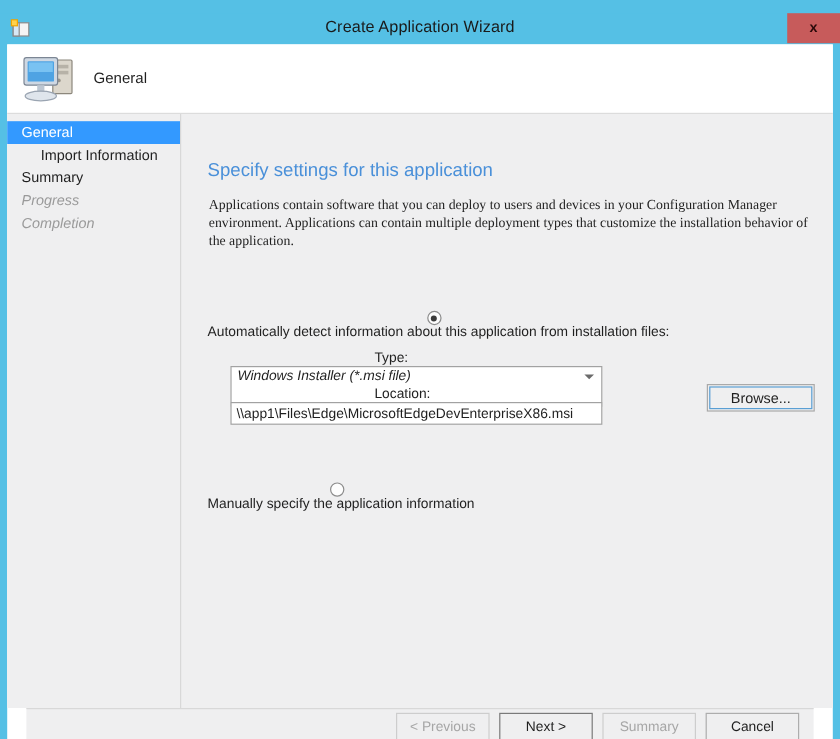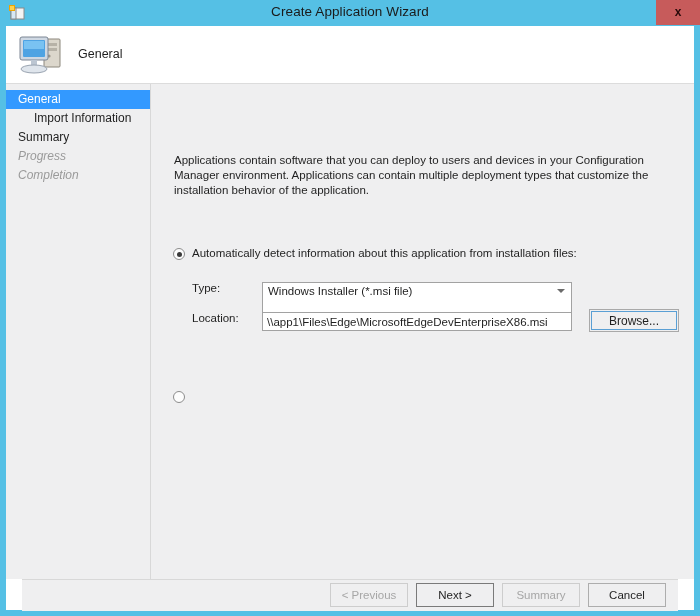--- a/index.html
+++ b/index.html
@@ -21,20 +21,21 @@
     height: 616px;
     background: #55c0e5;
     box-sizing: border-box;
   }
 
   
   .titlebar {
     position: relative;
     height: 26px;
     background: #55c0e5;
+    margin-top: 11px;
   }
   .title-icon {
     position: absolute;
     left: 8px;
     top: 4px;
     width: 18px;
     height: 18px;
   }
   .title-text {
     position: absolute;
@@ -158,28 +159,30 @@
     white-space: nowrap;
   }
   .content-desc {
     position: absolute;
     left: 22px;
     top: 69px;
     width: 500px;
     font-size: 11.5px;
     color: #1f1f1f;
     line-height: 15px;
+    font-family: Liberation Serif, serif;
   }
 
   
   .radio-row {
     position: absolute;
     display: flex;
-    align-items: flex-start;
+    align-items: center;
     white-space: nowrap;
+    flex-direction: column;
   }
   .radio-row.auto-detect { left: 21px; top: 163px; }
   .radio-row.manual      { left: 21px; top: 306px; }
 
   .radio {
     width: 12px;
     height: 12px;
     border-radius: 50%;
     border: 1px solid #8c8c8c;
     background: #fdfdfd;
@@ -203,20 +206,22 @@
   .radio-label {
     font-size: 11.5px;
     color: #1f1f1f;
     cursor: default;
   }
 
   
   .field-row {
     position: absolute;
     display: flex;
+    align-items: center;
+    flex-direction: column;
   }
   .field-row.type-row     { left: 40px; top: 198px; }
   .field-row.location-row { left: 40px; top: 228px; }
 
   .field-label {
     width: 70px;
     font-size: 11.5px;
     color: #1f1f1f;
   }
   .select-box {
@@ -226,20 +231,21 @@
     background: #ffffff;
     border: 1px solid #a2a2a2;
     box-sizing: border-box;
     font-size: 11.5px;
     color: #1f1f1f;
     line-height: 17px;
     padding-left: 5px;
     cursor: pointer;
     white-space: nowrap;
     overflow: hidden;
+    font-style: italic;
   }
   .select-arrow {
     position: absolute;
     right: 6px;
     top: 6px;
     width: 0;
     height: 0;
     border-left: 4px solid transparent;
     border-right: 4px solid transparent;
     border-top: 4px solid #6b6b6b;
@@ -361,20 +367,21 @@
       <div class="sidebar">
         <div class="nav-item selected">General</div>
         <div class="nav-item indent">Import Information</div>
         <div class="nav-item">Summary</div>
         <div class="nav-item dim">Progress</div>
         <div class="nav-item dim">Completion</div>
       </div>
 
       <div class="content">
 
+        <div class="content-heading">Specify settings for this application</div>
         <div class="content-desc">Applications contain software that you can deploy to users and devices in your Configuration Manager environment. Applications can contain multiple deployment types that customize the installation behavior of the application.</div>
 
         <div class="radio-row auto-detect">
           <span class="radio checked"></span>
           <span class="radio-label">Automatically detect information about this application from installation files:</span>
         </div>
 
         <div class="field-row type-row">
           <span class="field-label">Type:</span>
           <div class="select-box">
@@ -386,20 +393,21 @@
         <div class="field-row location-row">
           <span class="field-label">Location:</span>
           <input class="text-input" type="text" value="\\app1\Files\Edge\MicrosoftEdgeDevEnterpriseX86.msi" style="">
         </div>
 
 
         <button class="browse-button">Browse...</button>
 
         <div class="radio-row manual">
           <span class="radio"></span>
+          <span class="radio-label">Manually specify the application information</span>
         </div>
 
       </div>
     </div>
 
     <div class="footer">
       <div class="footer-buttons">
         <button class="btn disabled">&lt; Previous</button>
         <button class="btn default">Next &gt;</button>
         <button class="btn disabled">Summary</button>

